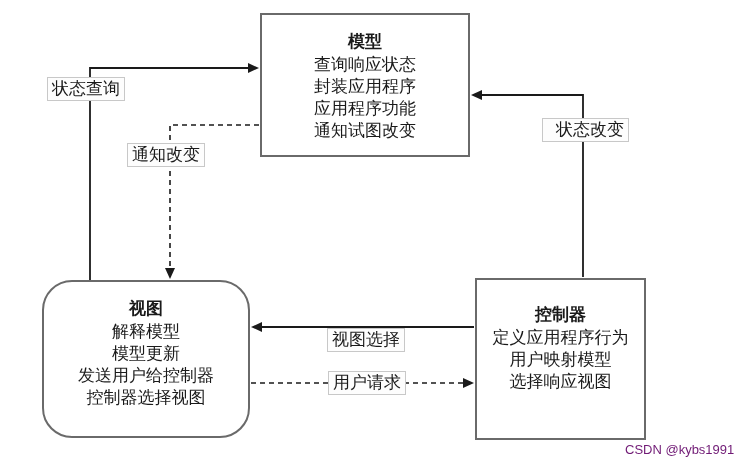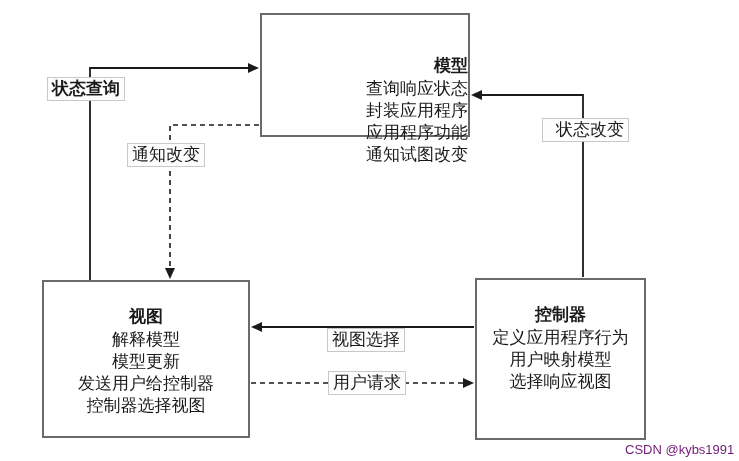--- a/index.html
+++ b/index.html
@@ -31,34 +31,34 @@
     text-align: center;
     font-size: 17px;
     line-height: 22px;
   }
   .node-title {
     font-weight: bold;
     font-family: "Liberation Sans", "DejaVu Sans", sans-serif;
     font-size: 17px;
     margin-bottom: 1px;
   }
-  #node-model      { left: 260px; top: 13px;  width: 210px; height: 124px; padding-top: 40px; text-align: right; }
-  #node-view       { left: 42px;  top: 280px; width: 208px; height: 158px; padding-top: 24px; }
+  #node-model      { left: 260px; top: 13px;  width: 210px; height: 144px; padding-top: 16px; }
+  #node-view       { left: 42px;  top: 280px; width: 208px; height: 158px; padding-top: 16px; border-radius: 30px; }
   #node-controller { left: 475px; top: 278px; width: 171px; height: 162px; padding-top: 24px; }
   .edge-label {
     position: absolute;
     background: #fdfdfd;
     border: 1px solid #c8c8c8;
     font-size: 17px;
     line-height: 20px;
     padding: 1px 4px;
     white-space: nowrap;
     text-align: center;
   }
-  #label-status-query  { left: 47px;  top: 77px; font-weight: bold;  }
+  #label-status-query  { left: 47px;  top: 77px;  }
   #label-notify-change { left: 127px; top: 143px; }
   #label-status-change { left: 542px; top: 118px; padding-left: 13px; }
   #label-view-select   { left: 327px; top: 328px; }
   #label-user-request  { left: 328px; top: 371px; }
   #watermark {
     position: absolute;
     left: 625px;
     top: 442px;
     font-family: "Liberation Sans", "DejaVu Sans", sans-serif;
     font-size: 13px;

